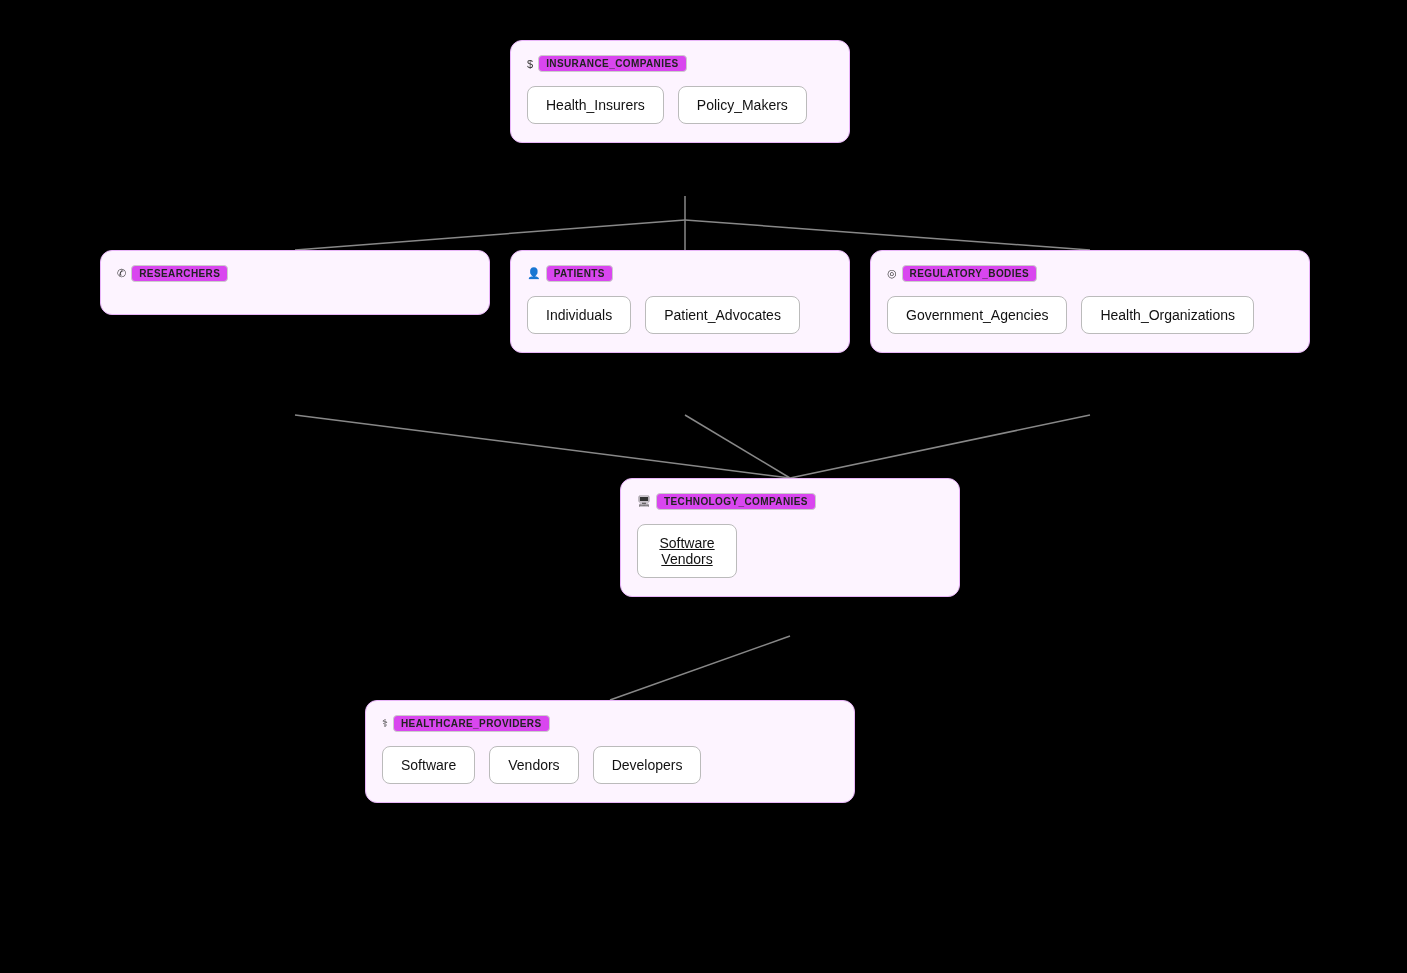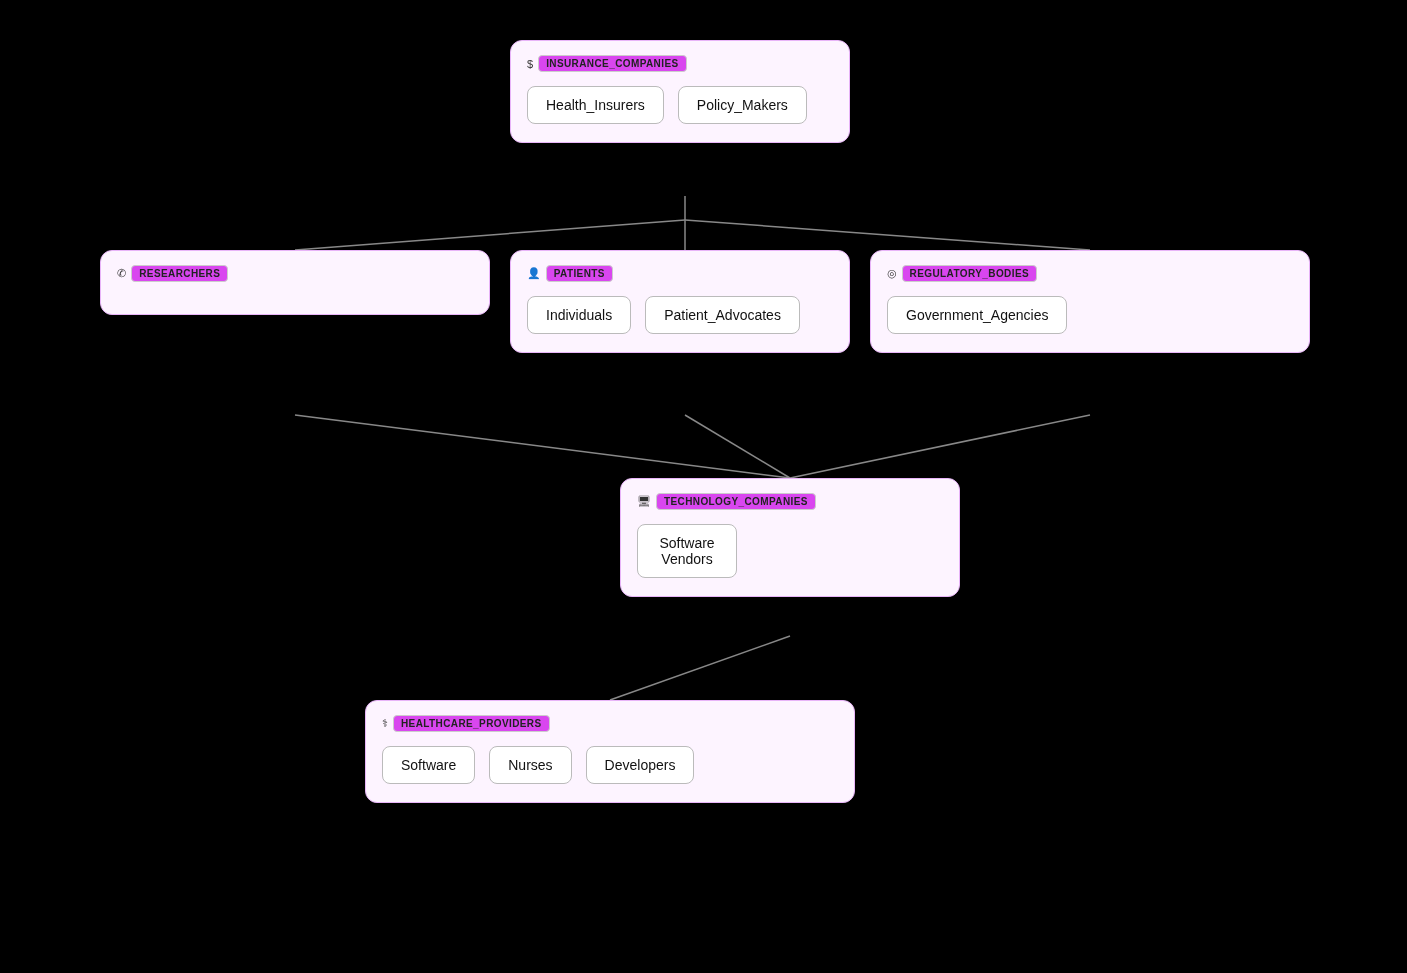--- a/index.html
+++ b/index.html
@@ -167,38 +167,39 @@
     </div>
   </div>
 
   <div class="group-card" id="card-regulatory">
     <div class="group-header">
       <span class="group-icon">◎</span>
       <span class="group-label-badge">REGULATORY_BODIES</span>
     </div>
     <div class="group-children">
       <div class="child-node">Government_Agencies</div>
+      <div class="child-node">Health_Organizations</div>
     </div>
   </div>
 
   <div class="group-card" id="card-technology">
     <div class="group-header">
       <span class="group-icon">🖥</span>
       <span class="group-label-badge">TECHNOLOGY_COMPANIES</span>
     </div>
     <div class="group-children">
-      <div class="child-node" style="white-space:normal; max-width:100px;">Software Vendors</div>
+      <div class="child-node" style="white-space:normal; max-width:100px;text-decoration:underline;">Software Vendors</div>
     </div>
   </div>
 
   <div class="group-card" id="card-healthcare">
     <div class="group-header">
       <span class="group-icon">⚕</span>
       <span class="group-label-badge">HEALTHCARE_PROVIDERS</span>
     </div>
     <div class="group-children">
       <div class="child-node">Software</div>
-      <div class="child-node">Nurses</div>
+      <div class="child-node">Vendors</div>
       <div class="child-node">Developers</div>
     </div>
   </div>
 
 </div>
 
 </body></html>

